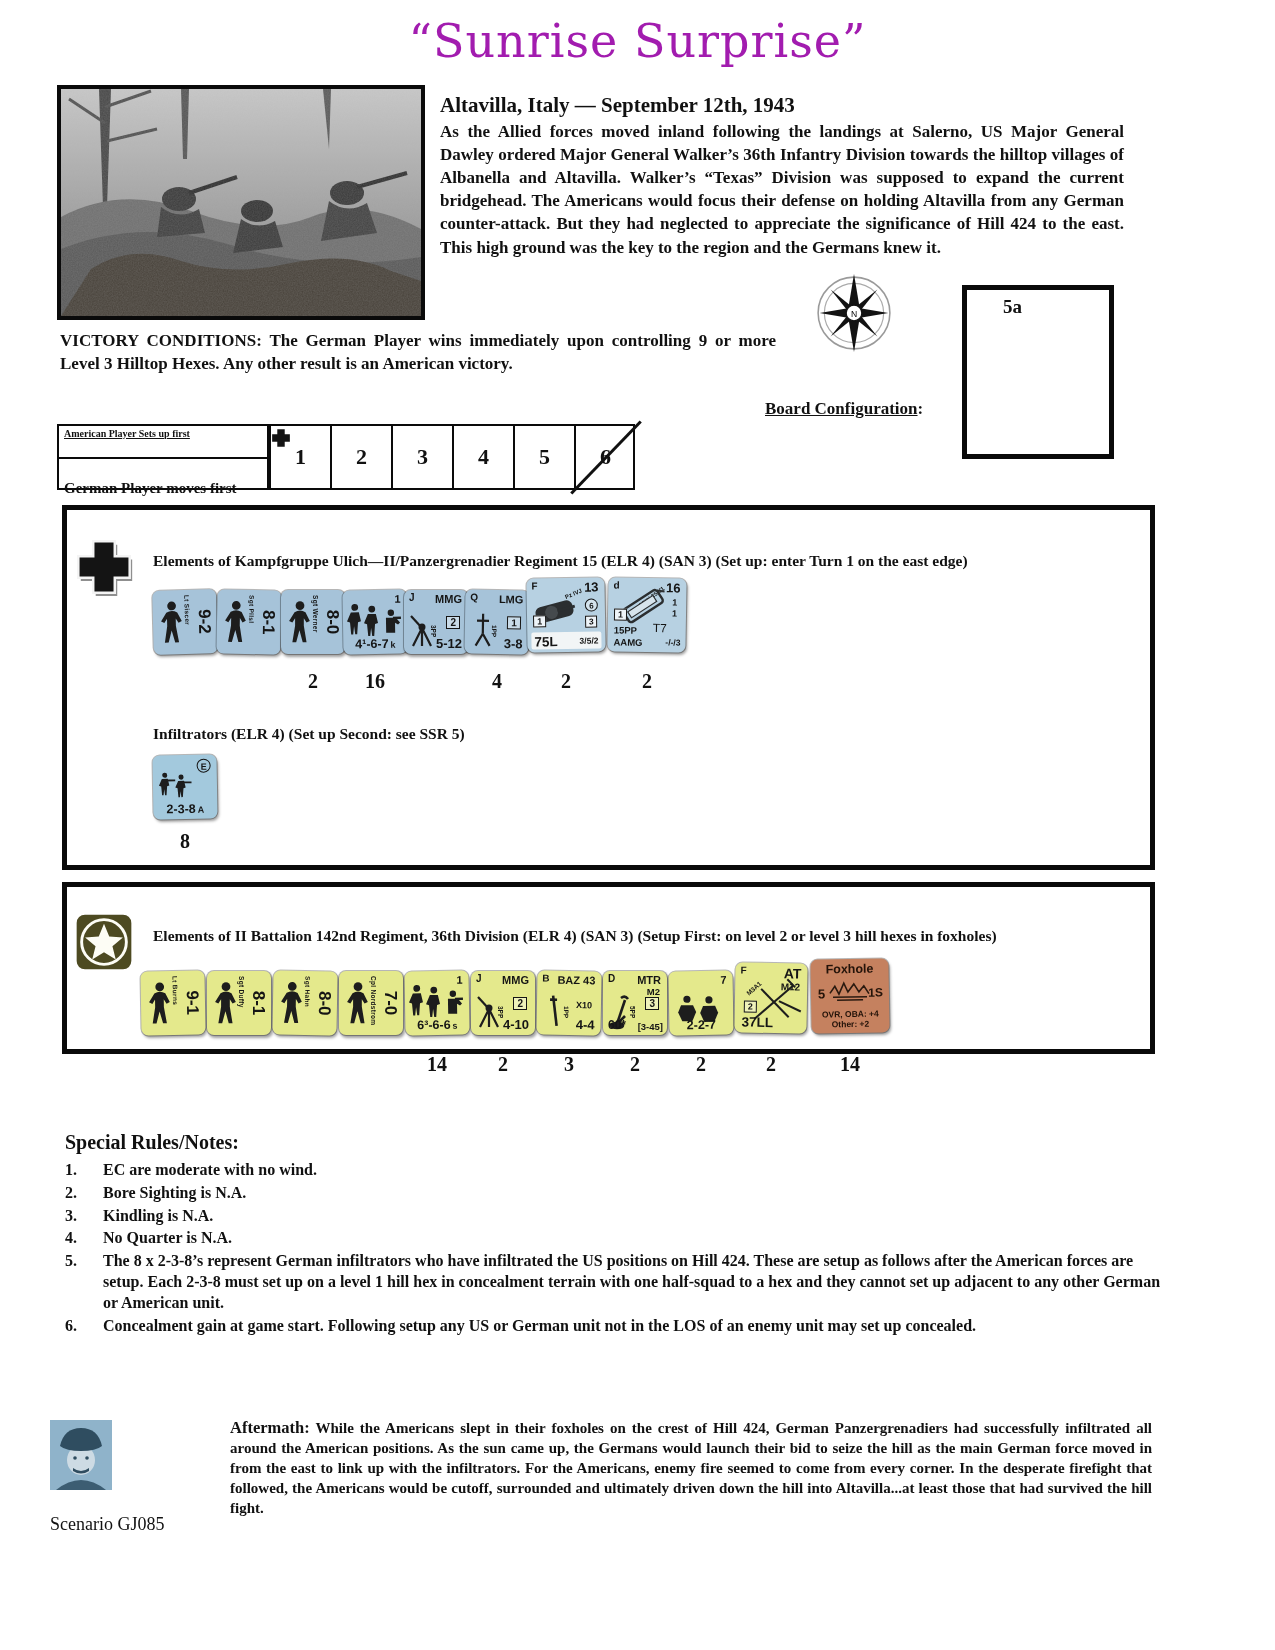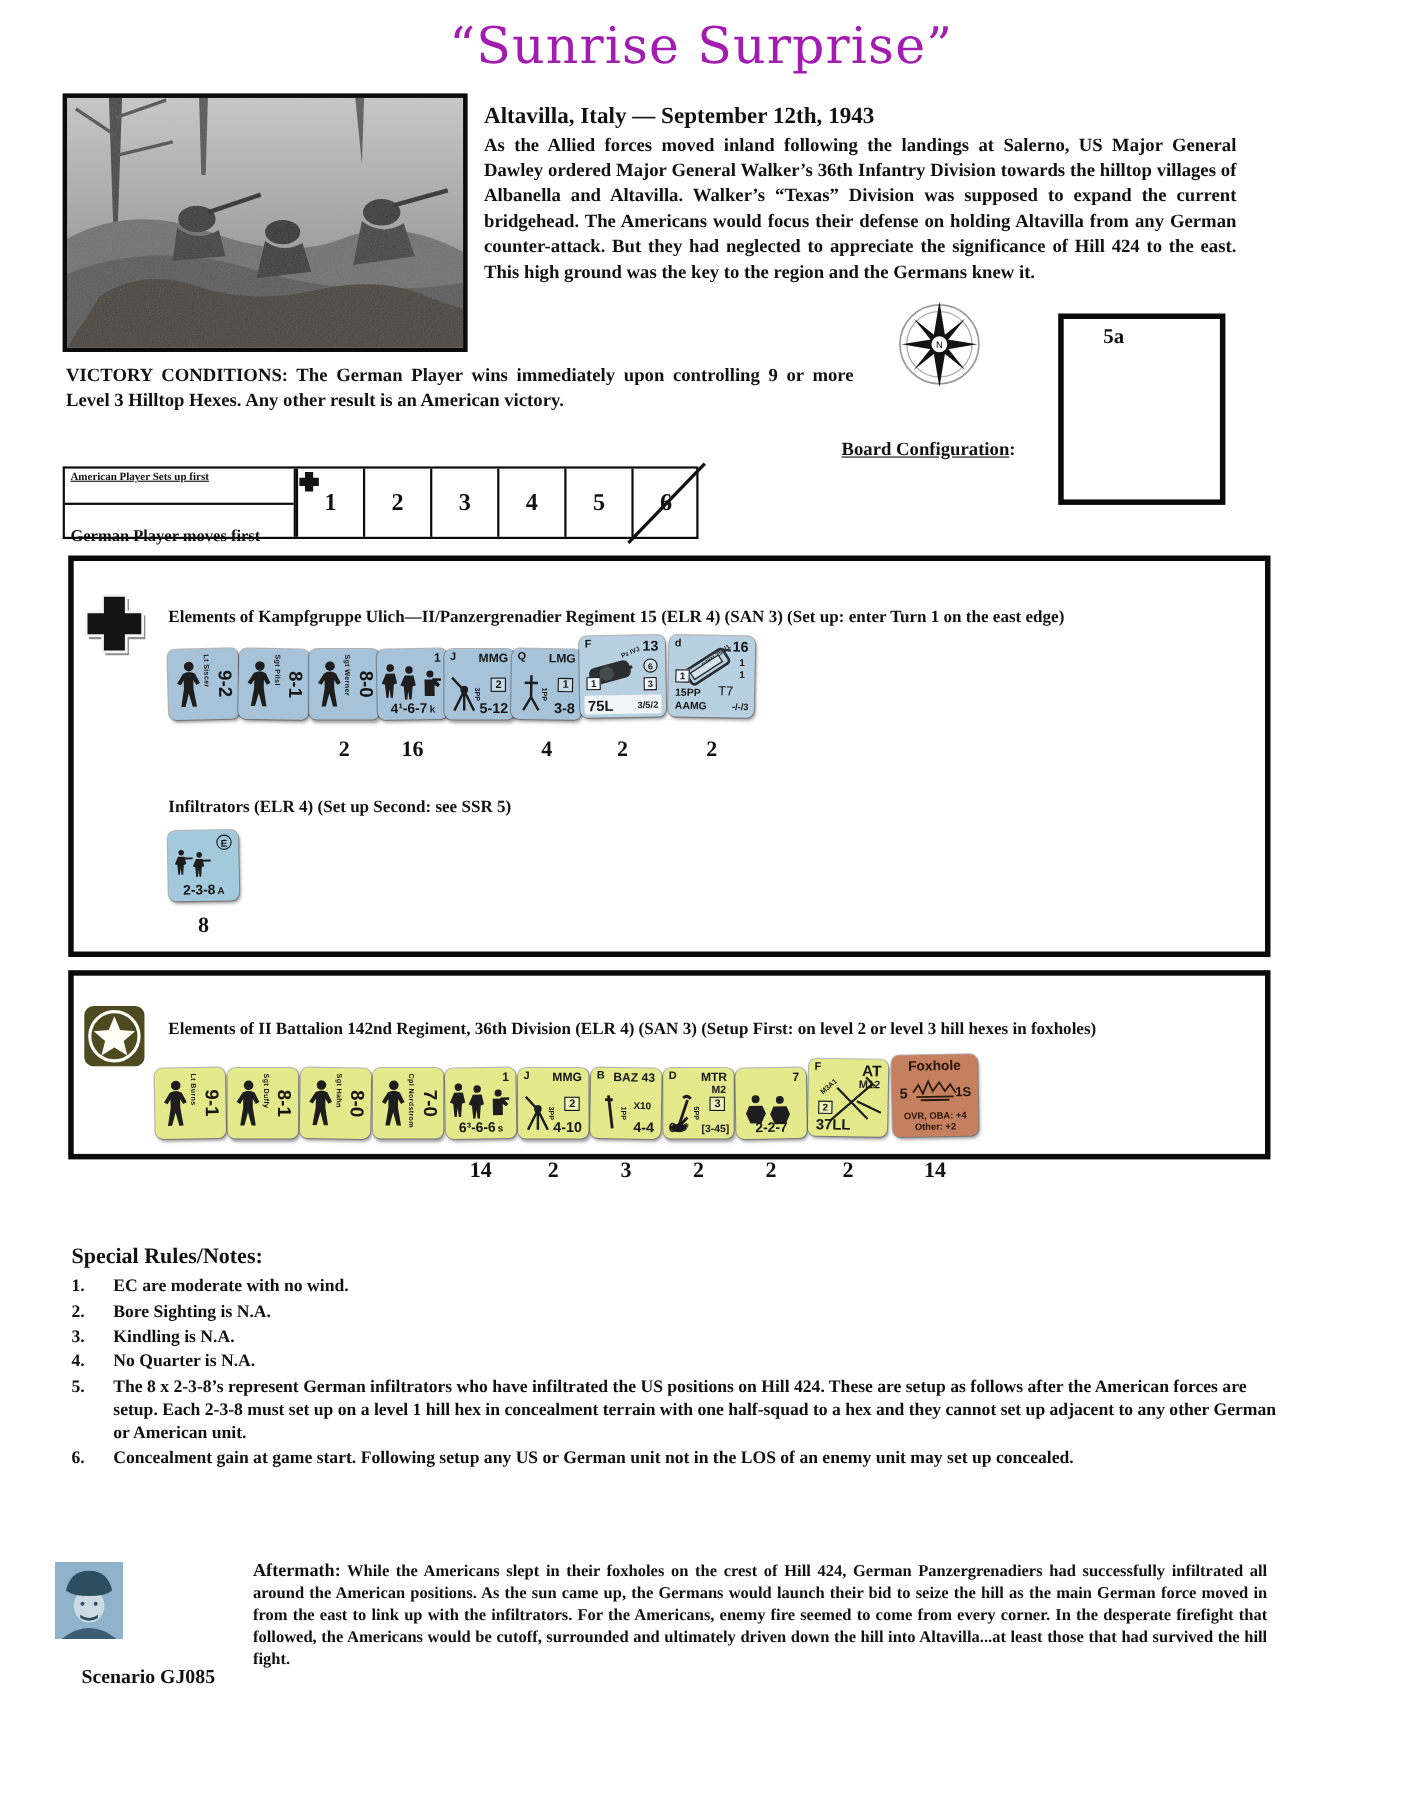--- a/index.html
+++ b/index.html
@@ -142,21 +142,21 @@
   .sr-list { position:absolute; left:65px; top:1160px; width:1104px; }
   .sr-item { display:flex; font-size:16px; font-weight:bold; line-height:1.3; margin-bottom:2px; }
   .sr-num { width:38px; flex:0 0 38px; }
   .sr-text { flex:1; }
 
   
   .portrait { position:absolute; left:50px; top:1420px; width:62px; height:70px; }
   .aftermath { position:absolute; left:230px; top:1417px; width:922px;
                font-size:15px; font-weight:bold; text-align:justify; line-height:1.33; }
   .aftermath .lbl { font-size:16.5px; }
-  .scen-id { position:absolute; left:50px; top:1514px; font-size:18px; font-weight:bold;margin-left:24px; }
+  .scen-id { position:absolute; left:50px; top:1514px; font-size:18px; font-weight:normal; }
 </style>
 </head>
 <body>
 
 <div class="page">
 
   <div class="title">“Sunrise Surprise”</div>
 
   <div class="photo">
     <svg viewBox="0 0 360 227" preserveAspectRatio="none">

